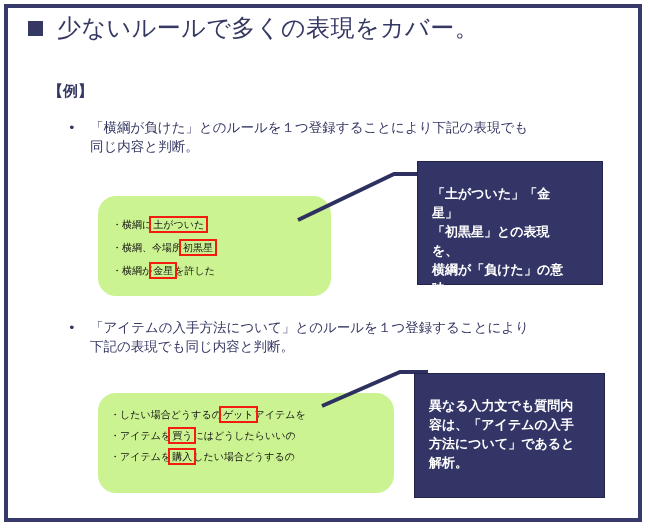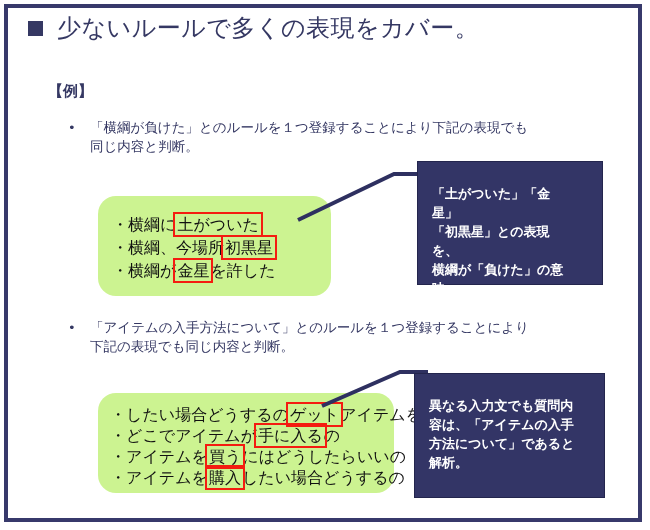--- a/index.html
+++ b/index.html
@@ -96,21 +96,21 @@
     position: absolute;
     background: #ccf391;
     border-radius: 18px;
     box-sizing: border-box;
   }
   #green-box-1 { left: 98px; top: 196px; width: 233px; height: 100px; }
   #green-box-2 { left: 98px; top: 393px; width: 296px; height: 100px; }
 
   .gline {
     position: absolute;
-    font-size: 16px;
+    font-size: 10px;
     line-height: 17px;
     color: #111111;
     white-space: nowrap;
   }
   #green-box-1 .gline { left: 14px; }
   #green-box-1 .gline:nth-of-type(1) { top: 20px; }
   #green-box-1 .gline:nth-of-type(2) { top: 43px; }
   #green-box-1 .gline:nth-of-type(3) { top: 66px; }
 
   #green-box-2 .gline { left: 12px; }
@@ -196,23 +196,20 @@
 「初黒星」との表現を、
 横綱が「負けた」の意味
 と解析。</span>
     </div>
 
     <div class="green-box" id="green-box-2">
       <div class="gline">
         <span>・したい場合どうするの</span><span class="hl">ゲット</span><span>アイテムを</span>
       </div>
       <div class="gline">
-        <span>・どこでアイテムが</span><span class="hl">手に入る</span><span>の</span>
-      </div>
-      <div class="gline">
         <span>・アイテムを</span><span class="hl">買う</span><span>にはどうしたらいいの</span>
       </div>
       <div class="gline">
         <span>・アイテムを</span><span class="hl">購入</span><span>したい場合どうするの</span>
       </div>
     </div>
 
     <svg class="connector" id="connector-2" viewBox="0 0 110 48">
       <polyline points="2,46 80,12 108,12" fill="none" stroke="#2e3060" stroke-width="4" stroke-linejoin="miter"></polyline>
     </svg>

